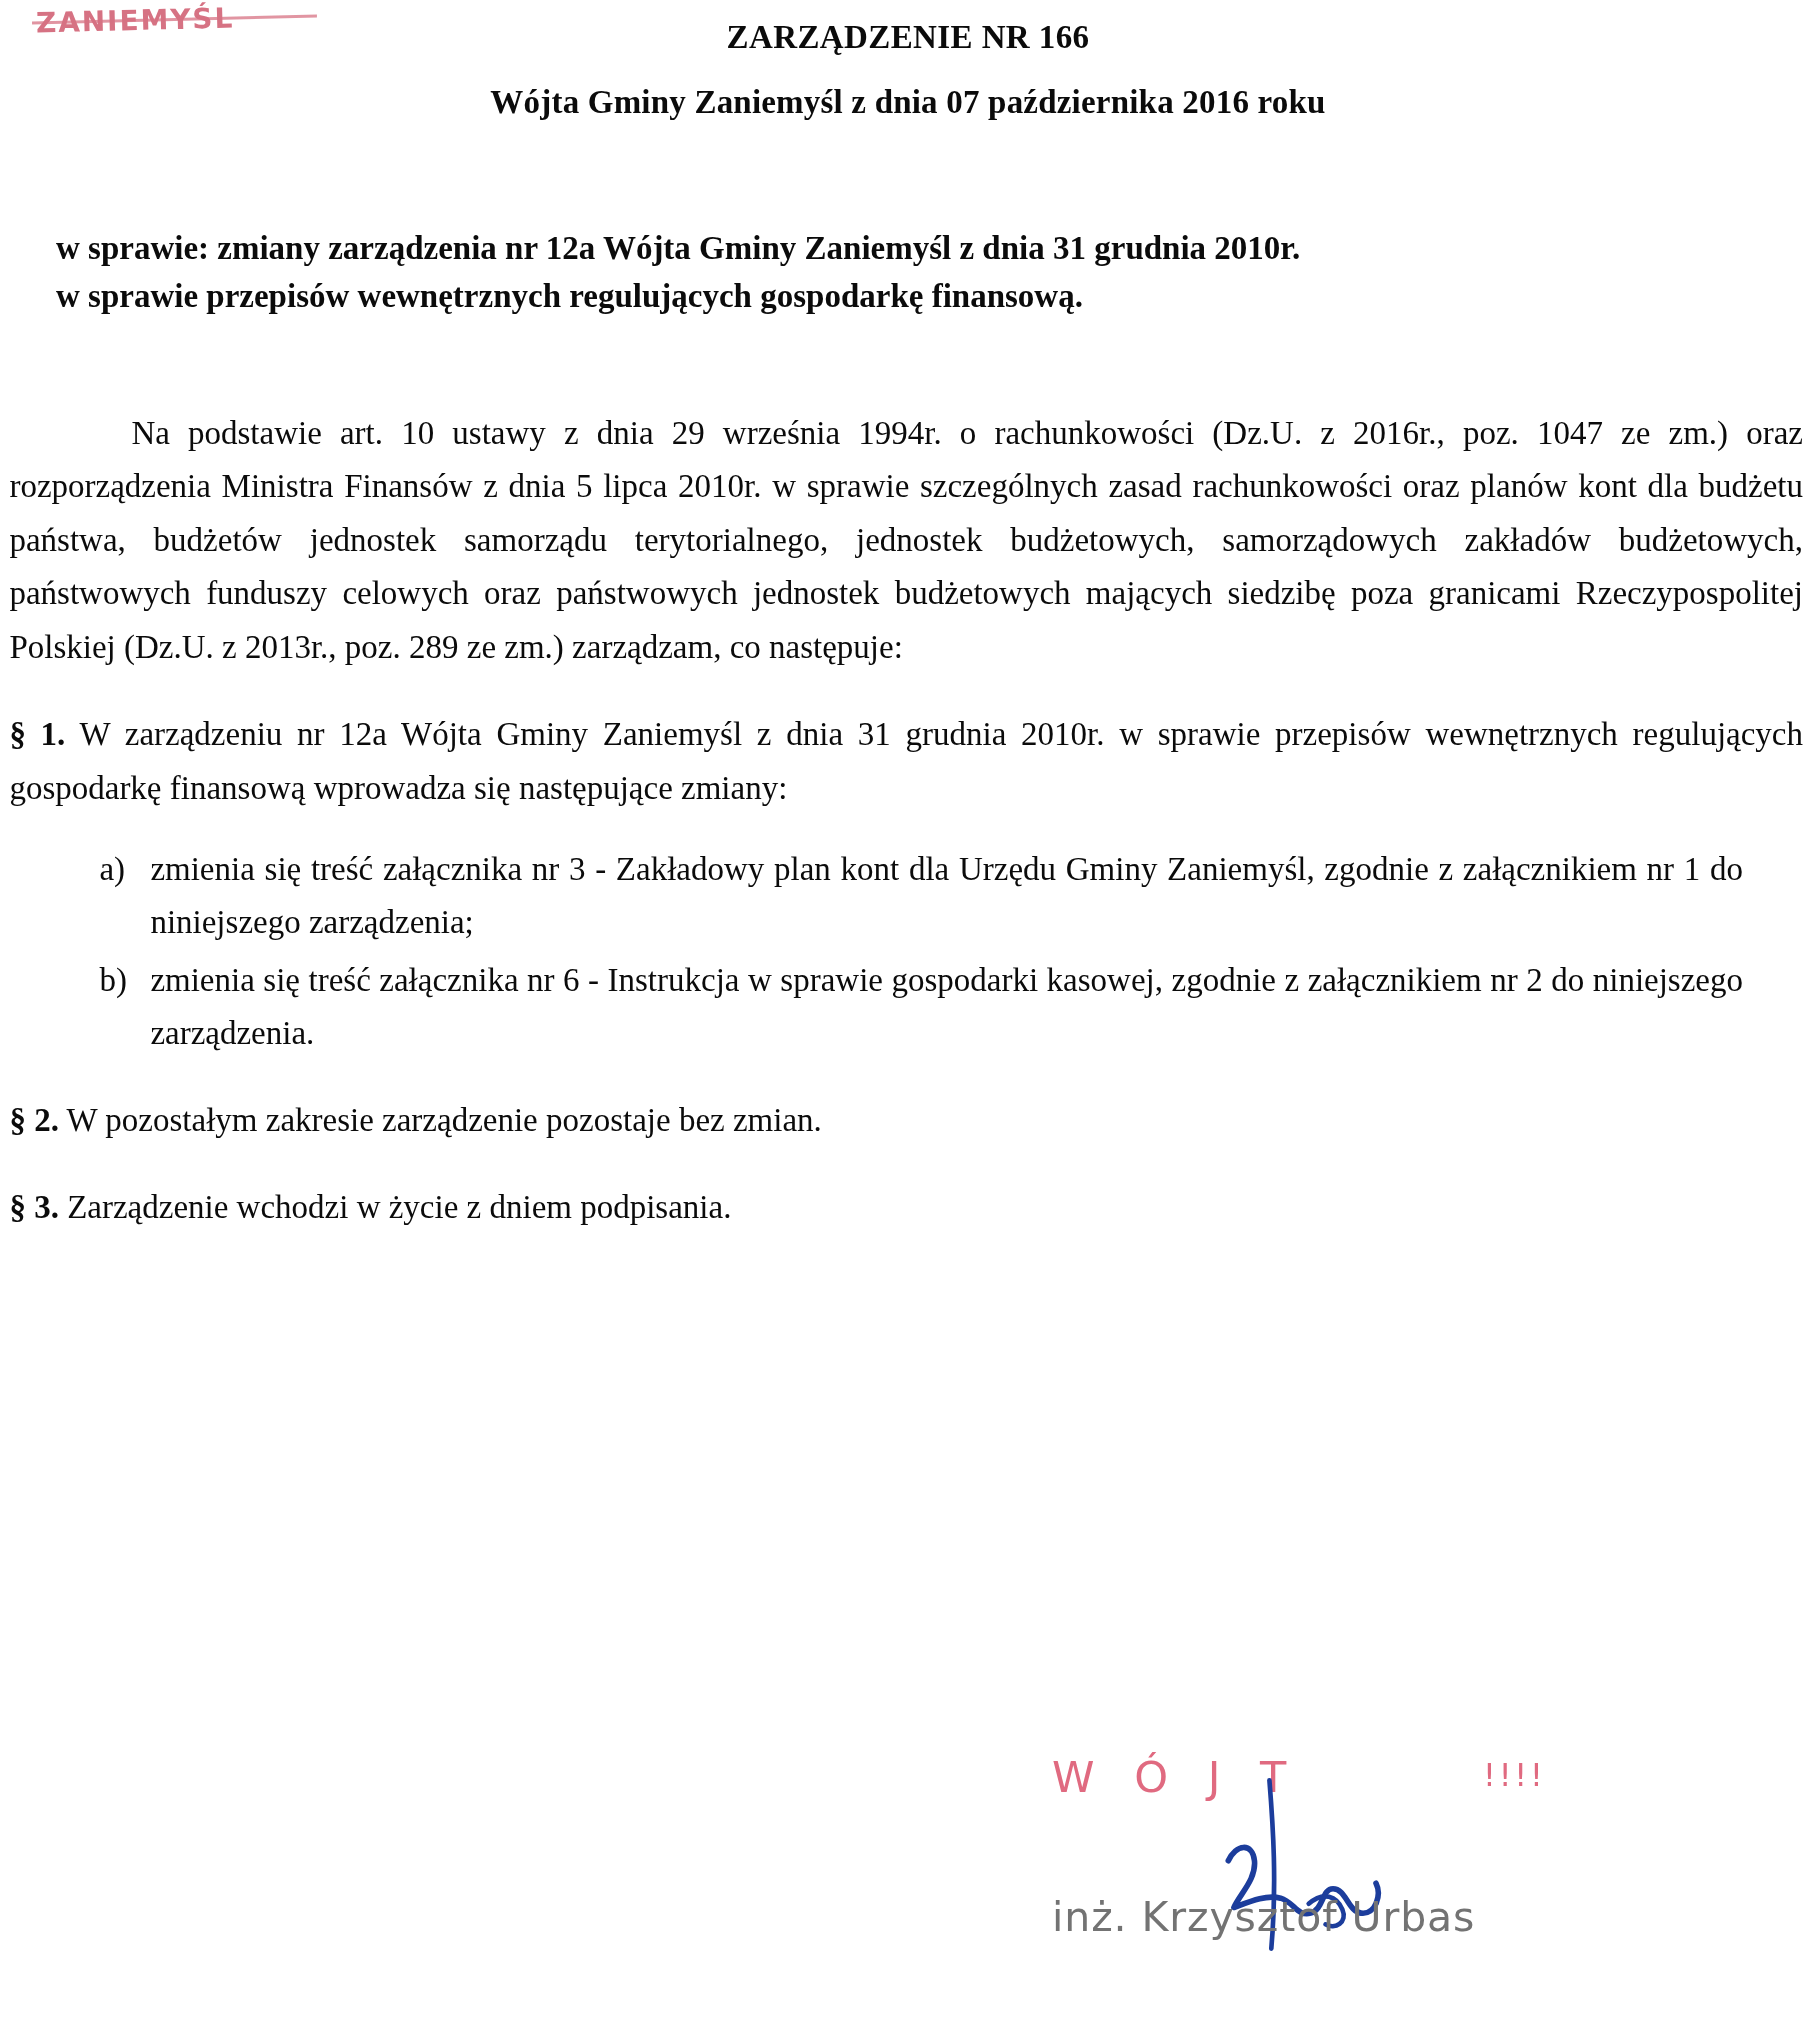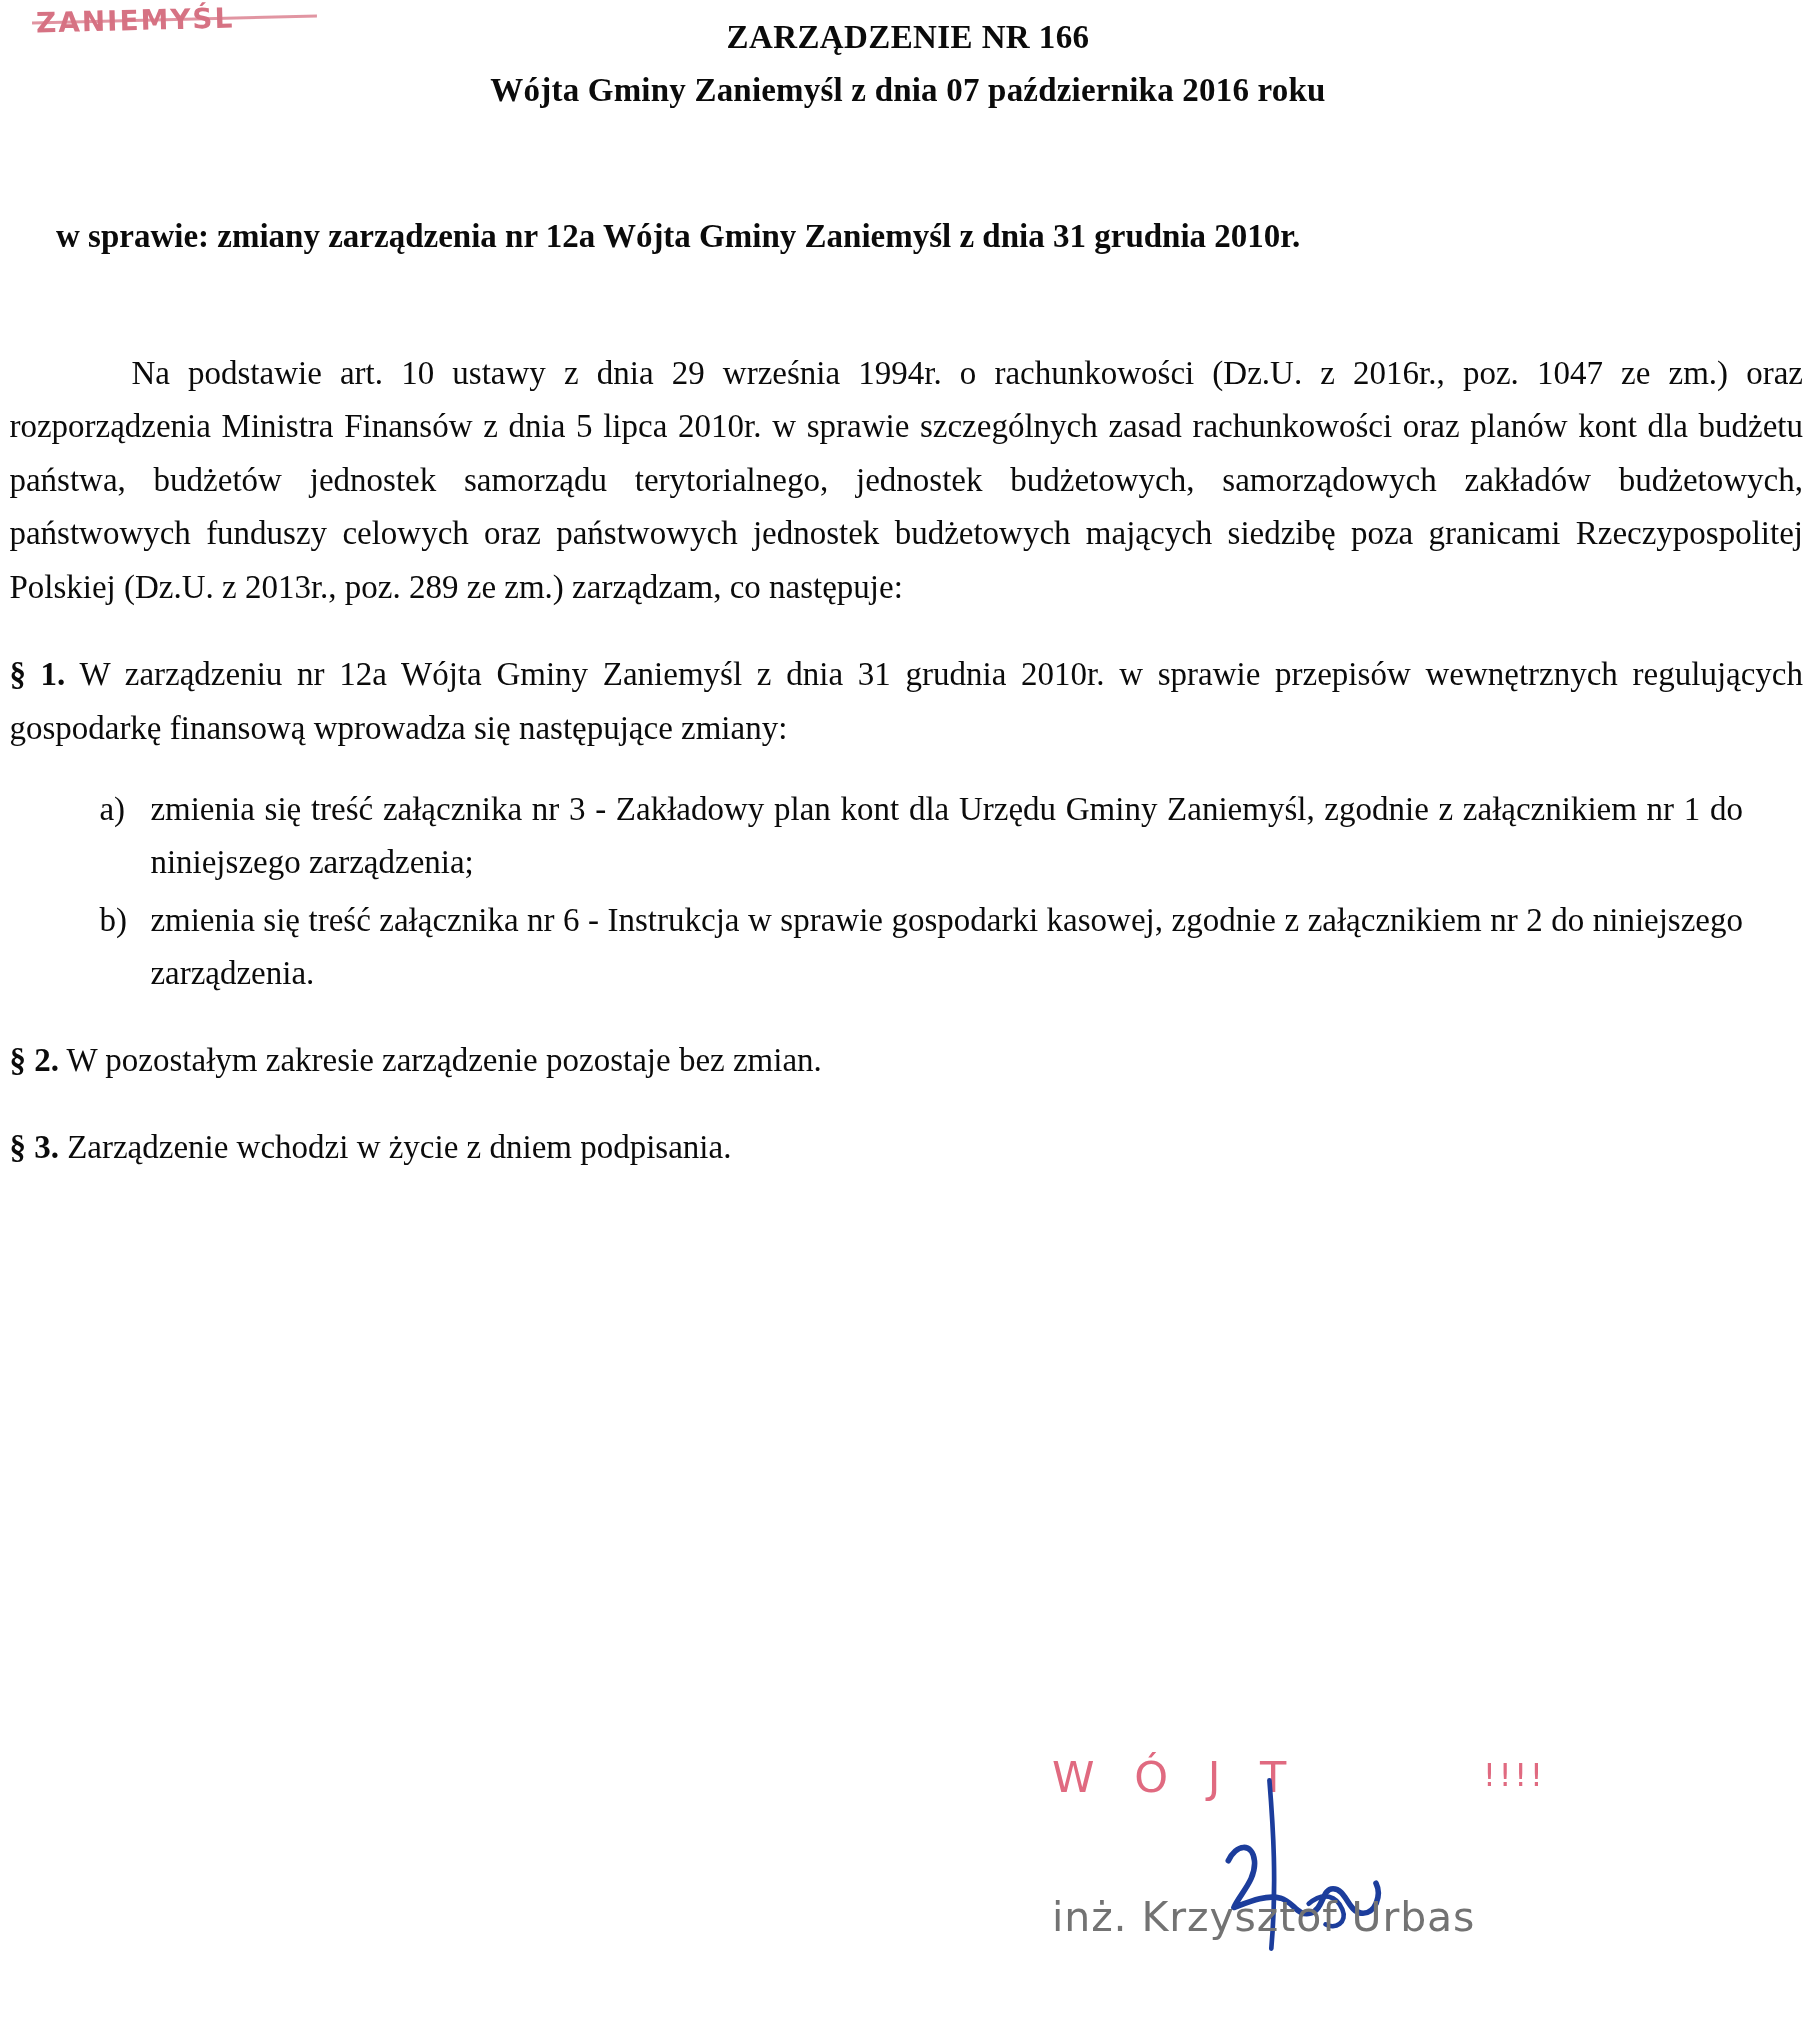--- a/index.html
+++ b/index.html
@@ -54,21 +54,21 @@
     font-weight: bold;
     font-size: 33px;
     letter-spacing: 0.4px;
     line-height: 1.25;
   }
   .doc-subtitle {
     font-weight: bold;
     font-size: 33px;
     letter-spacing: 0.2px;
     line-height: 1.3;
-    margin-top: 11px;
+    margin-top: 23px;
   }
   
   .subject {
     margin: 101px 56px 0 56px;
     text-align: left;
     font-weight: bold;
     font-size: 33px;
     line-height: 1.45;
   }
   .subject .line2 { display: block; }
@@ -162,20 +162,21 @@
     <span class="strike"></span>
   </div>
 
   <div class="title-block">
     <div class="doc-title">ZARZĄDZENIE NR 166</div>
     <div class="doc-subtitle">Wójta Gminy Zaniemyśl z dnia 07 października 2016 roku</div>
   </div>
 
   <div class="subject">
     <span>w sprawie: zmiany zarządzenia nr 12a Wójta Gminy Zaniemyśl z dnia 31 grudnia 2010r.</span>
+    <span class="line2">w sprawie przepisów wewnętrznych regulujących gospodarkę finansową.</span>
   </div>
 
   <div class="body-block">
 
     <p class="indent-first">Na podstawie art. 10 ustawy z dnia 29 września 1994r. o rachunkowości (Dz.U. z 2016r., poz. 1047 ze zm.) oraz rozporządzenia Ministra Finansów z dnia 5 lipca 2010r. w sprawie szczególnych zasad rachunkowości oraz planów kont dla budżetu państwa, budżetów jednostek samorządu terytorialnego, jednostek budżetowych, samorządowych zakładów budżetowych, państwowych funduszy celowych oraz państwowych  jednostek budżetowych mających siedzibę poza granicami Rzeczypospolitej Polskiej (Dz.U. z 2013r., poz. 289 ze zm.) zarządzam, co następuje:</p>
 
     <p class="para-gap">
       <span class="sec-label">§ 1.</span><span> W zarządzeniu nr 12a Wójta Gminy Zaniemyśl z dnia 31 grudnia 2010r. w sprawie przepisów wewnętrznych regulujących gospodarkę finansową wprowadza się następujące zmiany:</span>
     </p>
 

